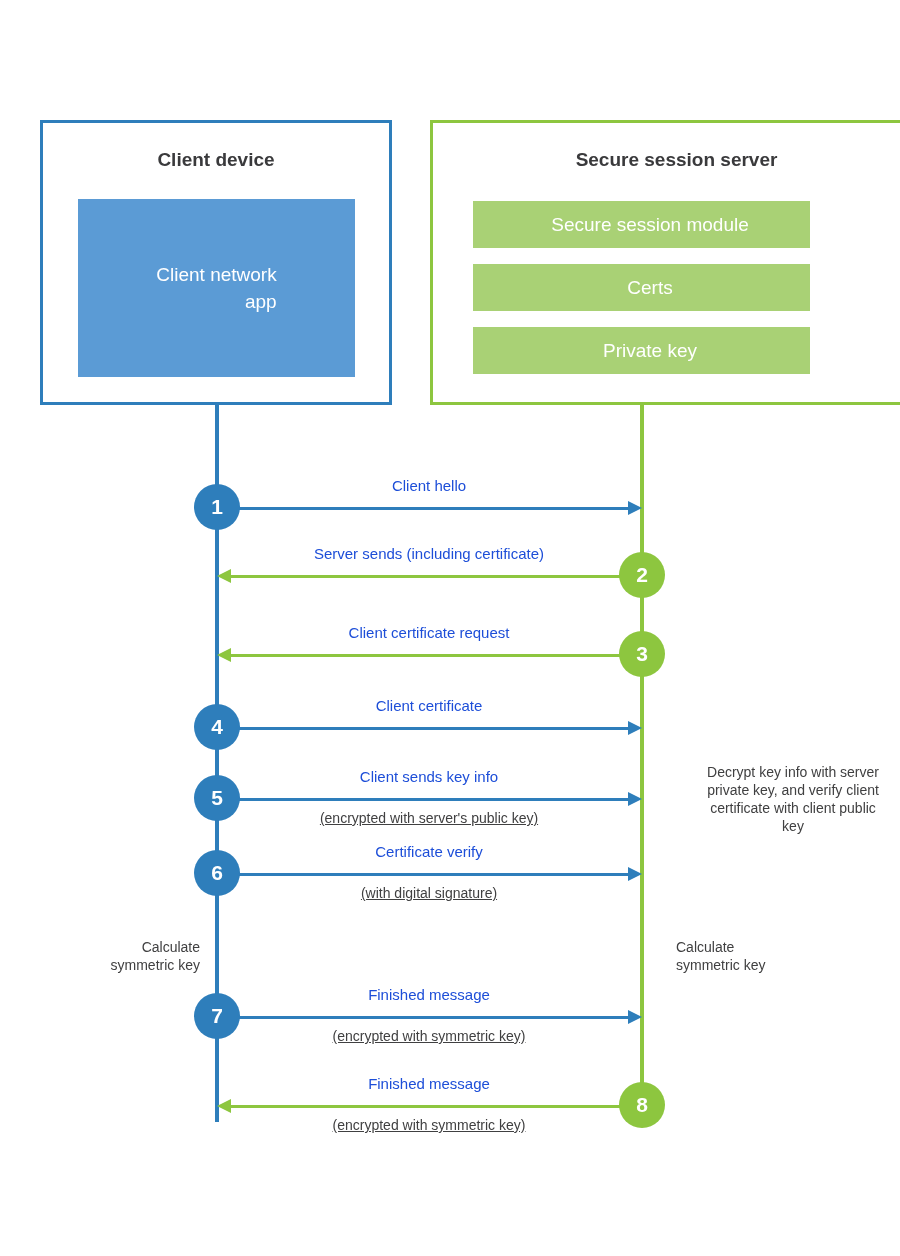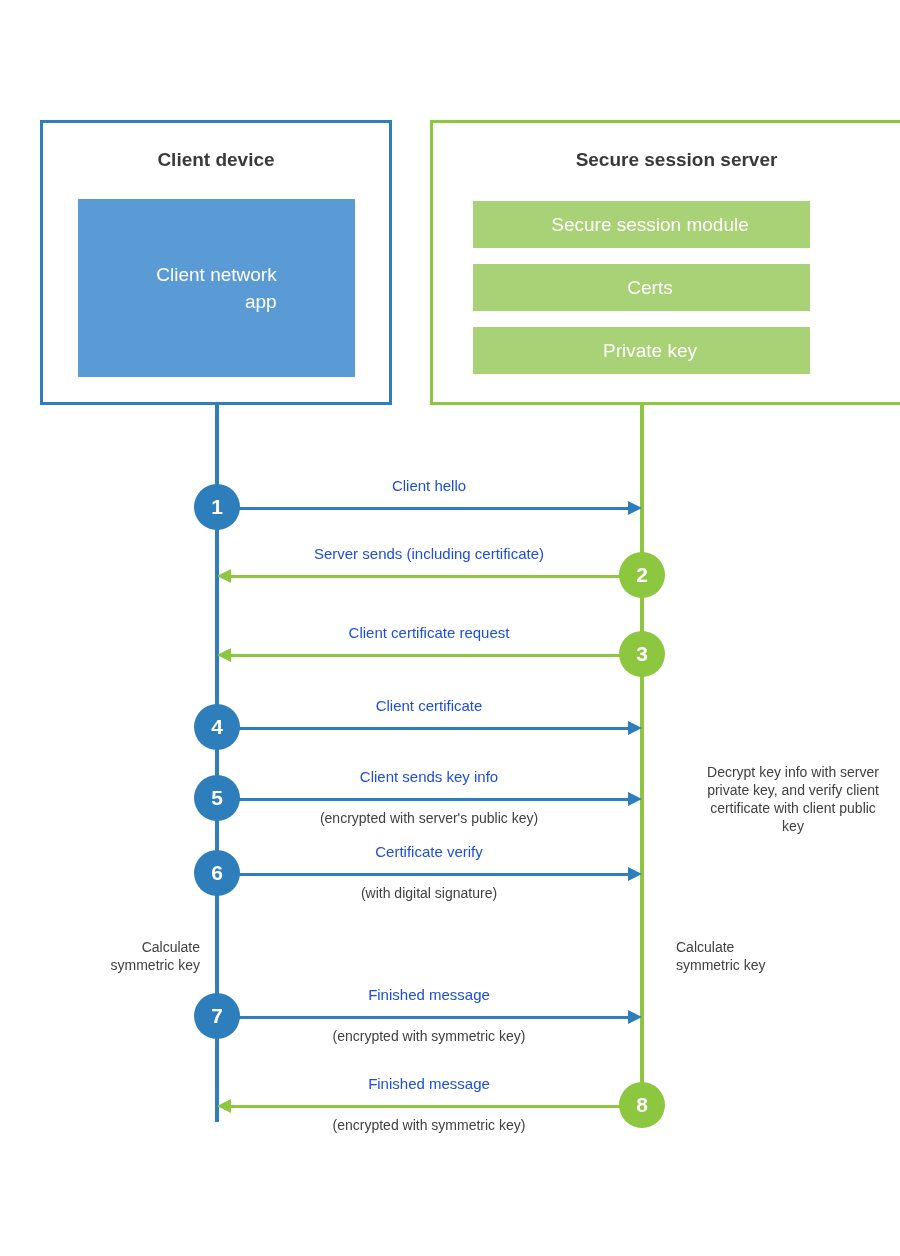--- a/index.html
+++ b/index.html
@@ -168,20 +168,21 @@
   }
   .msg-sublabel {
     position: absolute;
     left: 217px;
     width: 424px;
     text-align: center;
     font-size: 14px;
     color: #404041;
     top: 12px;
     white-space: nowrap;
+    text-decoration: underline;
   }
 
   
   .step-circle {
     position: absolute;
     width: 46px;
     height: 46px;
     border-radius: 50%;
     display: flex;
     align-items: center;

